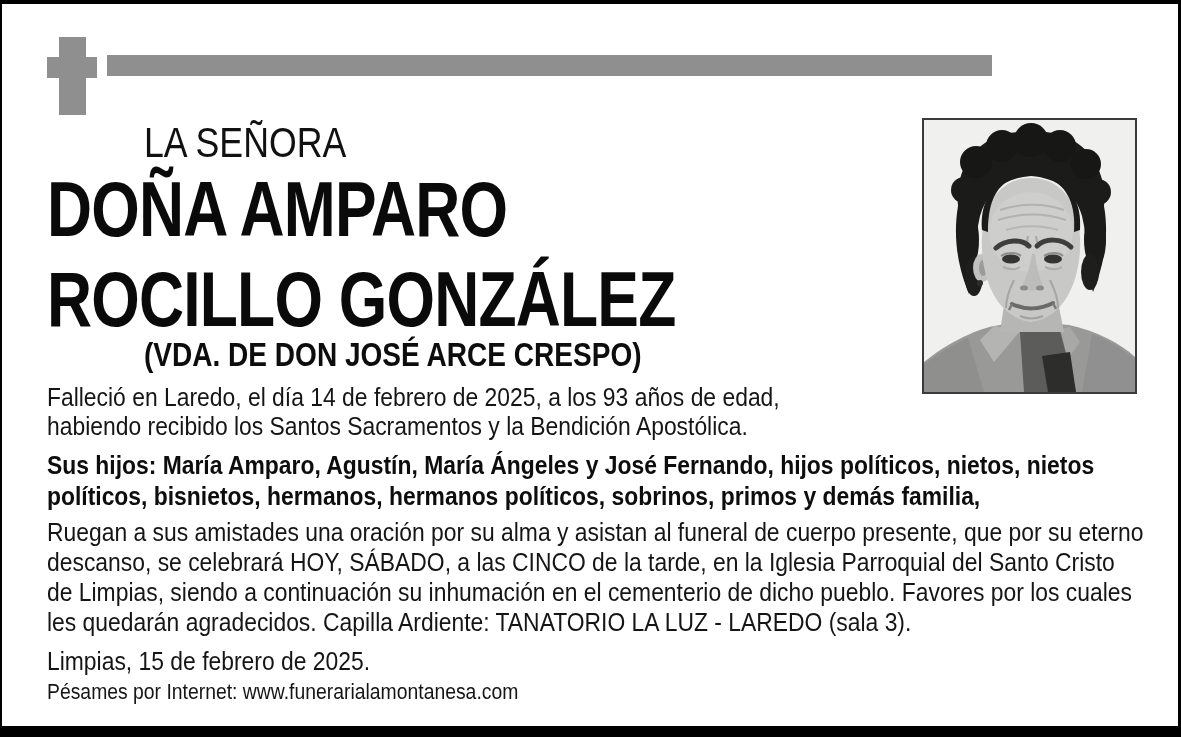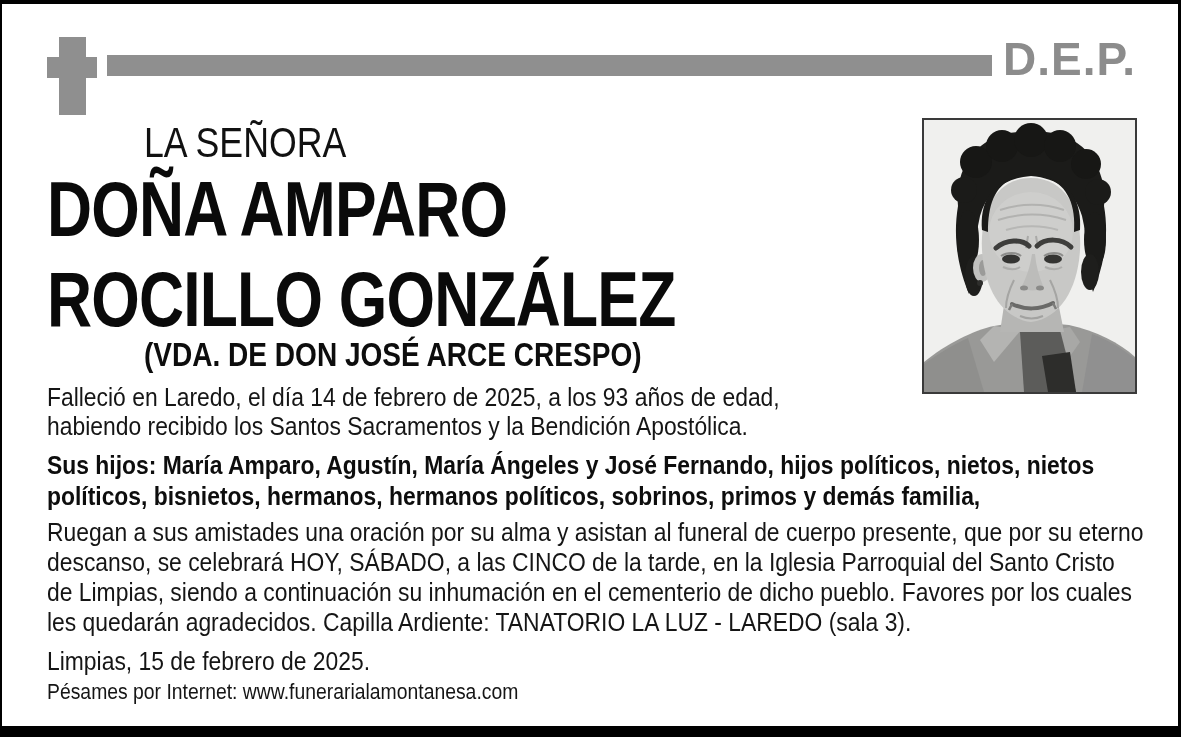--- a/index.html
+++ b/index.html
@@ -53,21 +53,20 @@
 </head>
 <body>
 
 <div class="page">
 
   <div class="cross">
     <div class="v"></div>
     <div class="h"></div>
   </div>
   <div class="gray-bar"></div>
-  <div class="dep">D.E.P.</div>
 
   <div class="photo-frame">
     <svg width="211" height="272" viewBox="0 0 211 272">
       <rect width="211" height="272" fill="#f0f0ee"></rect>
 
       <path d="M0,272 L0,242 C22,224 50,210 70,206 L100,201 L145,205 C172,211 196,223 211,237 L211,272 Z" fill="#999997"></path>
       <path d="M70,206 L97,210 L70,242 L56,220 Z" fill="#b4b4b2"></path>
       <path d="M146,207 L120,212 L142,242 L156,222 Z" fill="#a8a8a6"></path>
       <path d="M96,212 L136,210 L152,272 L100,272 Z" fill="#5c5c5a"></path>
       <path d="M118,236 L146,232 L152,272 L124,272 Z" fill="#2d2d2b"></path>

